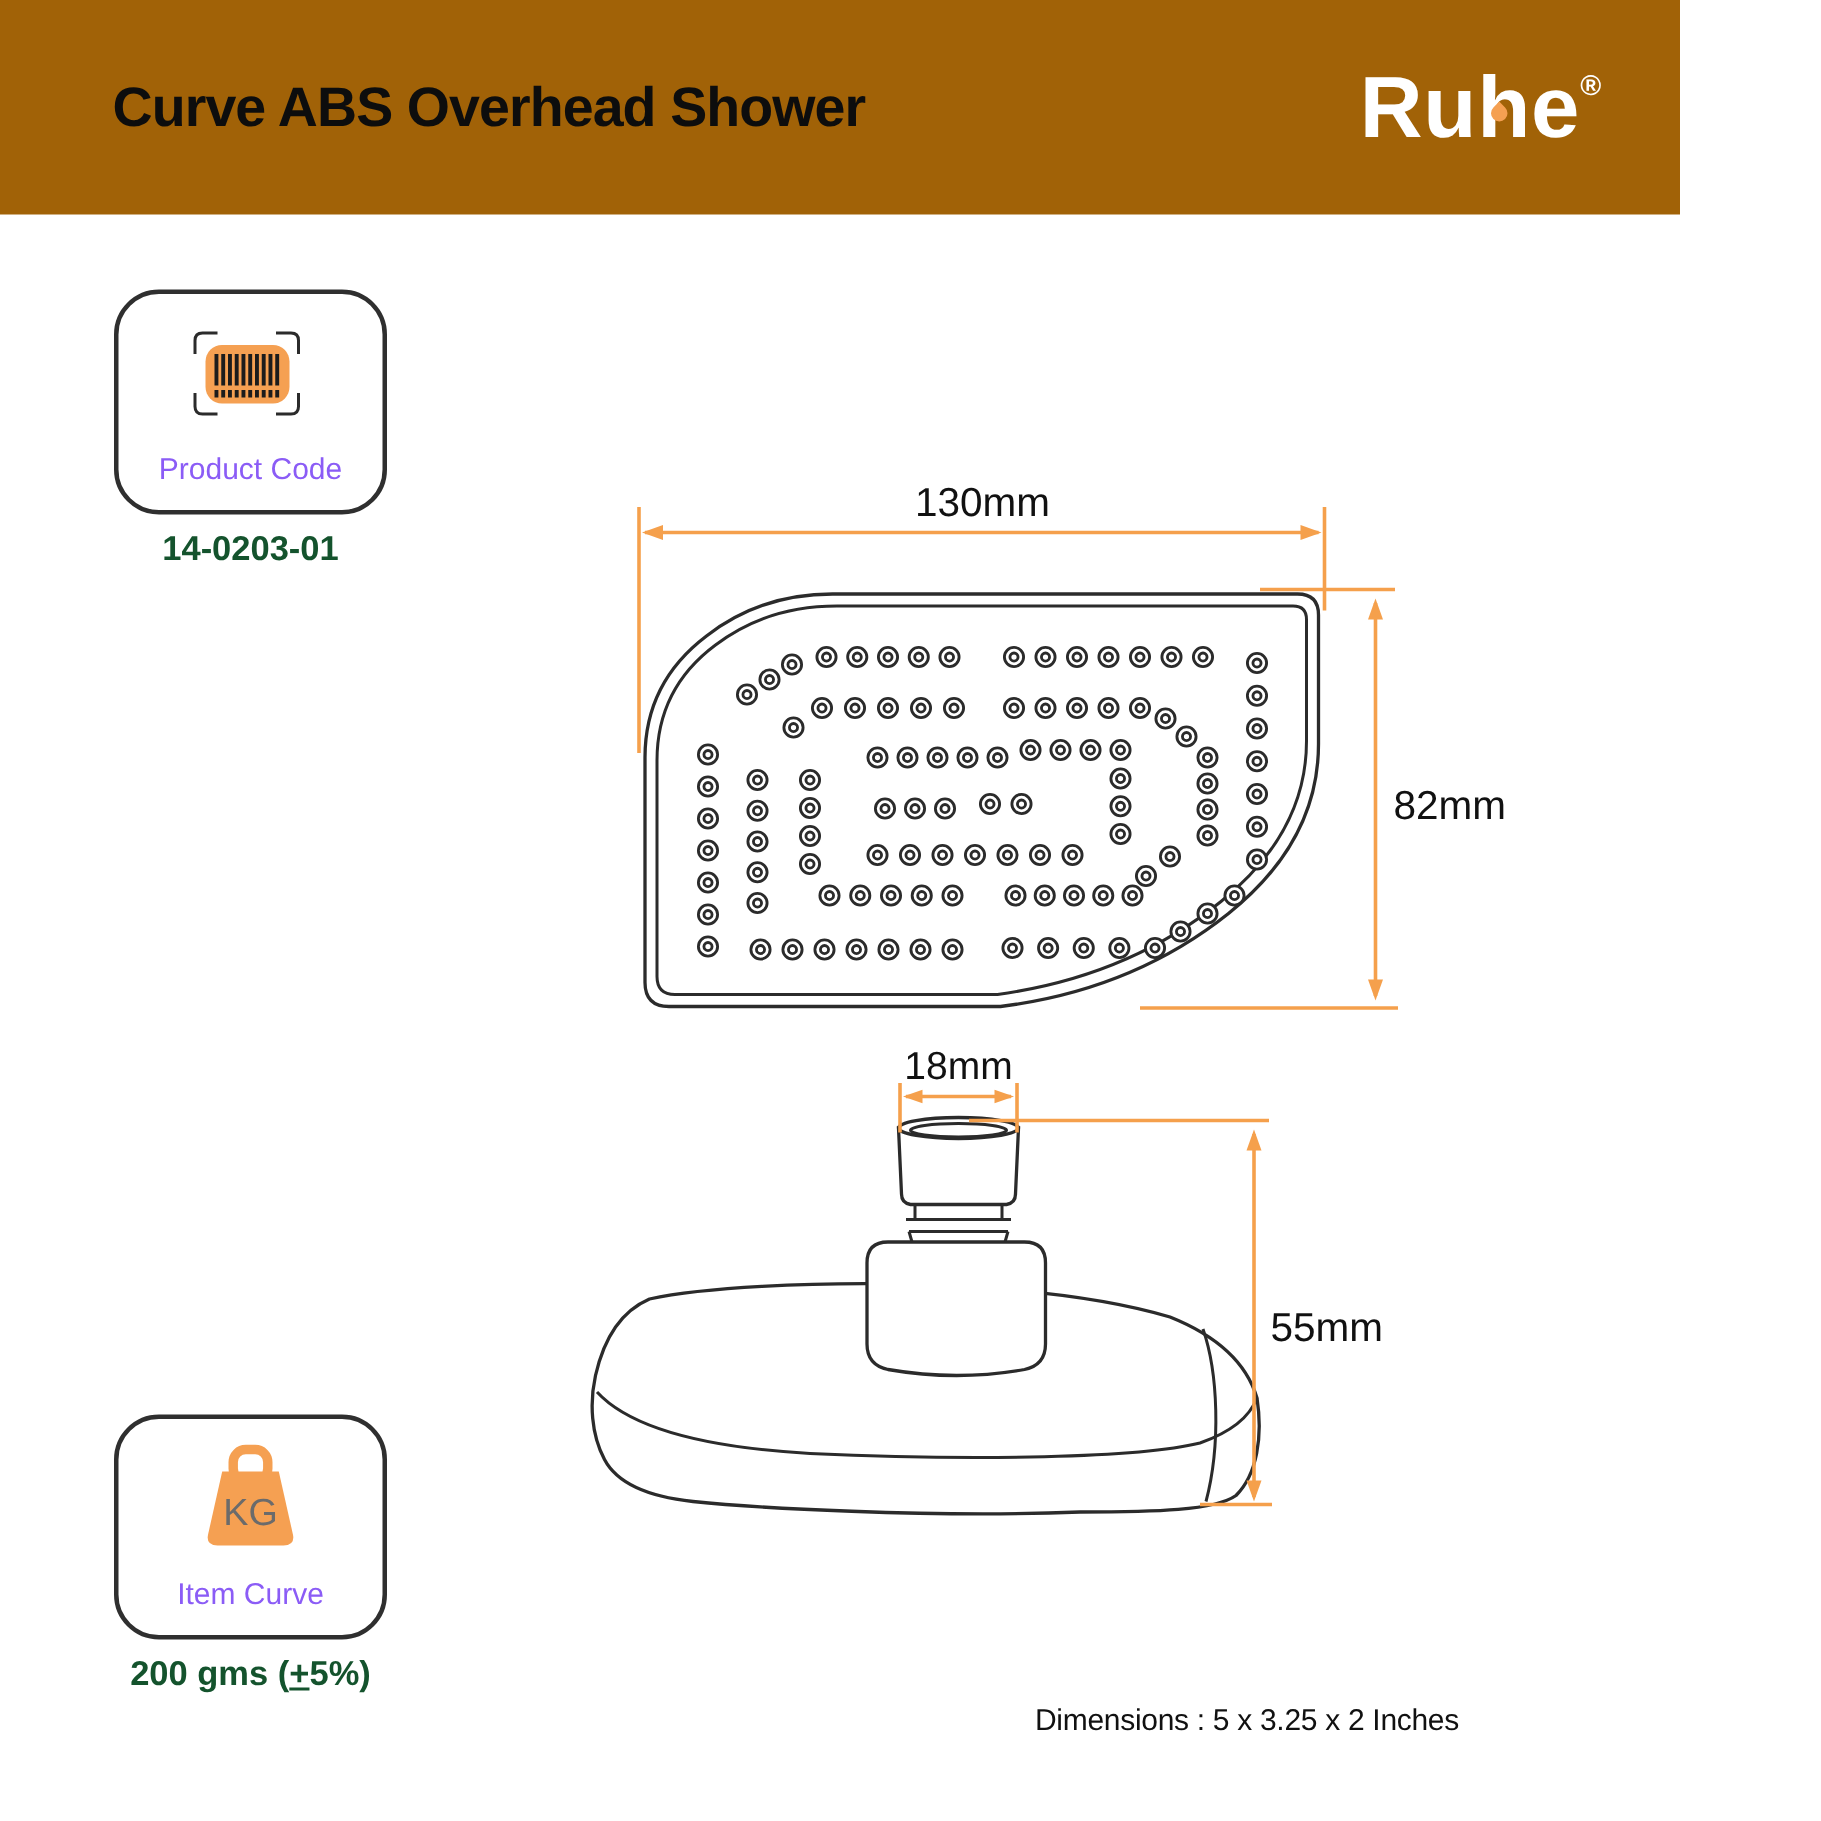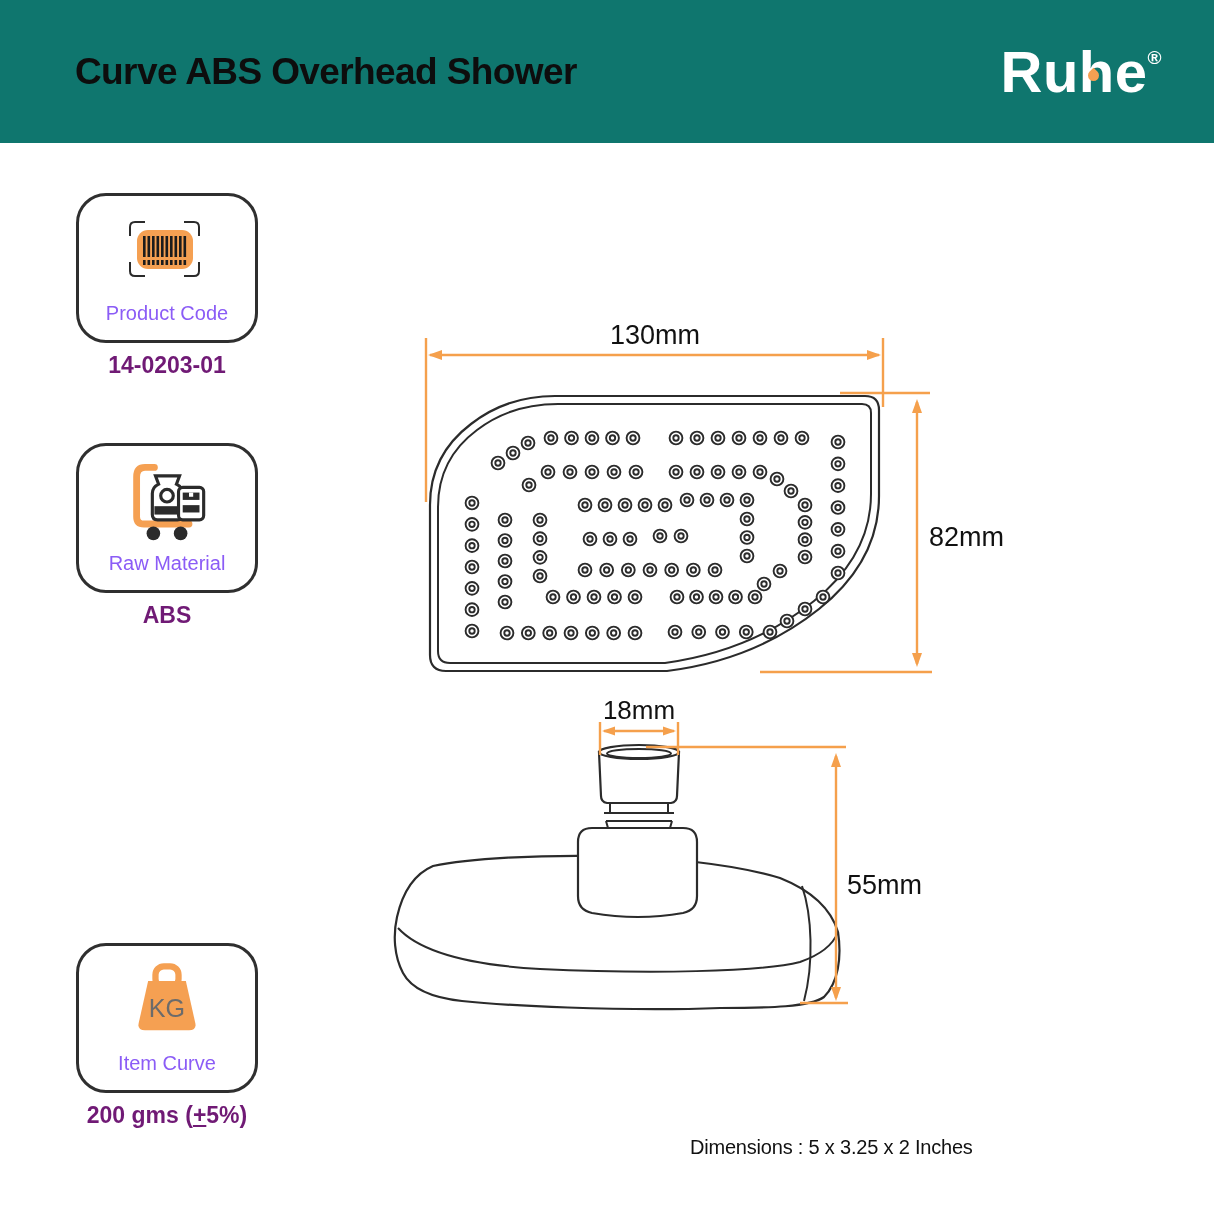--- a/index.html
+++ b/index.html
@@ -1,35 +1,35 @@
 <!DOCTYPE html>
 <html><head>
 <meta charset="utf-8">
 <style>
   html,body{margin:0;padding:0;background:#ffffff;}
   body{font-family:"Liberation Sans","DejaVu Sans",sans-serif;color:#1c1c1c;}
   .sheet{position:relative;width:1214px;height:1214px;background:#ffffff;overflow:hidden;}
 
   
-  .header{position:absolute;left:0;top:0;width:1214px;height:143px;background:#0f766e;
+  .header{position:absolute;left:0;top:0;width:1120px;height:143px;background:#a16207;
           display:flex;align-items:center;justify-content:space-between;}
   .title{margin-left:75px;font-size:37px;font-weight:800;letter-spacing:-0.6px;color:#0d0d0d;}
   .logo{position:relative;margin-right:52px;color:#ffffff;font-size:58px;font-weight:700;
         letter-spacing:0.5px;line-height:1;}
   .logo .reg{font-size:19px;vertical-align:28px;font-weight:700;}
   .logo .drop{position:absolute;left:87px;top:27px;width:11px;height:11px;background:#F5A052;
         border-radius:0 50% 50% 50%;transform:rotate(45deg);}
 
   
   .card-block{position:absolute;left:76px;width:182px;}
   .card{box-sizing:border-box;width:182px;height:150px;border:3px solid #2f2f2f;border-radius:30px;
         background:#fff;display:flex;flex-direction:column;align-items:center;}
   .card .icon-area{flex:1;display:flex;align-items:center;justify-content:flex-start;padding-top:6px;}
   .card .card-label{font-size:20px;color:#8b5cf6;padding-bottom:15px;white-space:nowrap;}
-  .card-value{margin-top:9px;text-align:center;font-size:23px;font-weight:700;color:#701a75;}
+  .card-value{margin-top:9px;text-align:center;font-size:23px;font-weight:700;color:#14532d;}
   .plus-underline{text-decoration:underline;}
 
   
   .footer-dims{position:absolute;left:690px;top:1136px;font-size:20px;color:#111;letter-spacing:-0.2px;text-align:right;}
 
   
   .drawing{position:absolute;left:0;top:0;}
   .drawing text{font-family:"Liberation Sans","DejaVu Sans",sans-serif;fill:#111;}
   .outline{fill:#ffffff;stroke:#2b2b2b;stroke-width:2.2;}
   .thin{fill:none;stroke:#2b2b2b;stroke-width:2;}
@@ -79,40 +79,20 @@
             <rect x="57" y="51" width="2.6" height="5"></rect>
               <rect x="61.5" y="51" width="2.6" height="5"></rect>
           </g>
         </svg>
       </div>
       <div class="card-label">Product Code</div>
     </div>
     <div class="card-value">14-0203-01</div>
   </div>
 
-  <div class="card-block" style="top:443px;">
-    <div class="card">
-      <div class="icon-area">
-        <svg width="96" height="88" viewBox="0 0 90 84">
-          <path d="M33,9 L24,9 Q16,9 16,18 L16,56 Q16,63 23,63 L66,63" fill="none" stroke="#F5A052" stroke-width="6.5" stroke-linecap="round"></path>
-          <circle cx="32" cy="72" r="6.5" fill="#2b2b2b"></circle>
-          <circle cx="58" cy="72" r="6.5" fill="#2b2b2b"></circle>
-          <path d="M34,17 L57,17 L54,25 Q60,28 60,34 L60,54 Q60,59 55,59 L36,59 Q31,59 31,54 L31,34 Q31,28 37,25 Z" fill="#fff" stroke="#2b2b2b" stroke-width="3"></path>
-          <circle cx="45" cy="36" r="6" fill="#fff" stroke="#2b2b2b" stroke-width="3"></circle>
-          <rect x="33" y="46" width="25" height="8" fill="#2b2b2b"></rect>
-          <rect x="56" y="28" width="24" height="31" rx="4" fill="#fff" stroke="#2b2b2b" stroke-width="3"></rect>
-          <rect x="60" y="33" width="16" height="7" fill="#2b2b2b"></rect>
-          <rect x="60" y="45" width="16" height="7" fill="#2b2b2b"></rect>
-          <rect x="66" y="33" width="4" height="4" fill="#fff"></rect>
-        </svg>
-      </div>
-      <div class="card-label">Raw Material</div>
-    </div>
-    <div class="card-value">ABS</div>
-  </div>
 
 
   <div class="card-block" style="top:943px;">
     <div class="card">
       <div class="icon-area">
         <svg width="96" height="88" viewBox="0 0 90 84">
           <rect x="34" y="8" width="22" height="20" rx="8" fill="none" stroke="#F5A052" stroke-width="6"></rect>
           <path d="M27,22 L63,22 L72,62 Q73.5,69 66,69 L24,69 Q16.5,69 18,62 Z" fill="#F5A052"></path>
           <text x="45" y="56" text-anchor="middle" font-size="24" fill="#6b6b6b">KG</text>
         </svg>

